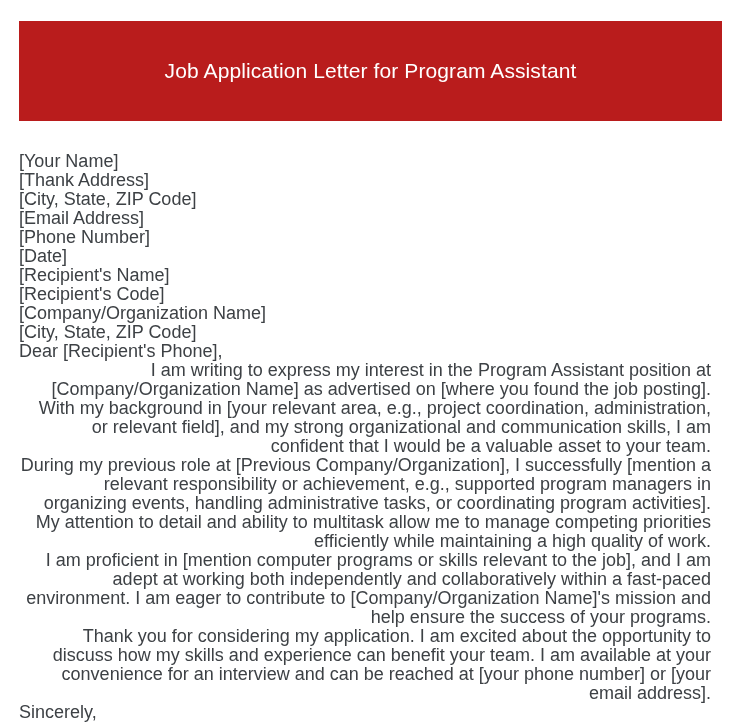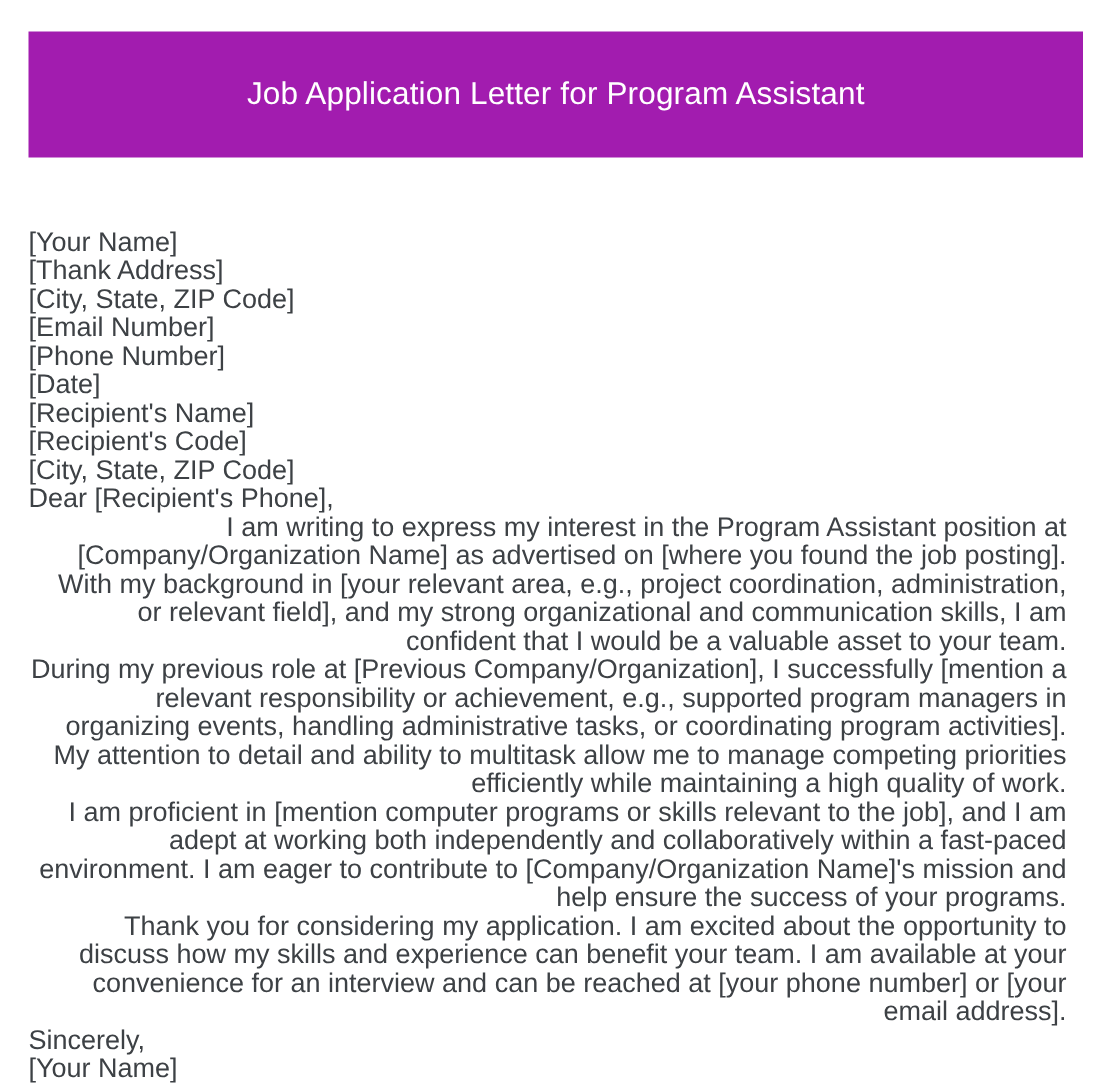--- a/index.html
+++ b/index.html
@@ -22,22 +22,22 @@
     background: #ffffff;
     box-sizing: border-box;
   }
 
   
   .doc-header {
     position: absolute;
     left: 19px;
     top: 21px;
     width: 703px;
-    height: 84px;
-    background: #a21caf;
+    height: 100px;
+    background: #b91c1c;
     display: flex;
     align-items: center;
     justify-content: center;
     box-sizing: border-box;
   }
 
   .doc-header-title {
     color: #ffffff;
     font-family: "Liberation Sans", sans-serif;
     font-size: 21px;
@@ -87,28 +87,29 @@
   <div class="doc-header">
     <div class="doc-header-title">Job Application Letter for Program Assistant</div>
   </div>
 
   <div class="letter-body">
 
     <div>
       <span class="letter-line">[Your Name]</span>
       <span class="letter-line">[Thank Address]</span>
       <span class="letter-line">[City, State, ZIP Code]</span>
-      <span class="letter-line">[Email Number]</span>
+      <span class="letter-line">[Email Address]</span>
       <span class="letter-line">[Phone Number]</span>
       <span class="letter-line">[Date]</span>
     </div>
 
     <div>
       <span class="letter-line">[Recipient's Name]</span>
       <span class="letter-line">[Recipient's Code]</span>
+      <span class="letter-line">[Company/Organization Name]</span>
       <span class="letter-line">[City, State, ZIP Code]</span>
     </div>
 
     <span class="letter-line">Dear [Recipient's Phone],</span>
 
     <p class="letter-para">I am writing to express my interest in the Program Assistant position at [Company/Organization Name] as advertised on [where you found the job posting]. With my background in [your relevant area, e.g., project coordination, administration, or relevant field], and my strong organizational and communication skills, I am confident that I would be a valuable asset to your team.</p>
     <p class="letter-para">During my previous role at [Previous Company/Organization], I successfully [mention a relevant responsibility or achievement, e.g., supported program managers in organizing events, handling administrative tasks, or coordinating program activities]. My attention to detail and ability to multitask allow me to manage competing priorities efficiently while maintaining a high quality of work.</p>
     <p class="letter-para">I am proficient in [mention computer programs or skills relevant to the job], and I am adept at working both independently and collaboratively within a fast-paced environment. I am eager to contribute to [Company/Organization Name]'s mission and help ensure the success of your programs.</p>
     <p class="letter-para">Thank you for considering my application. I am excited about the opportunity to discuss how my skills and experience can benefit your team. I am available at your convenience for an interview and can be reached at [your phone number] or [your email address].</p>
 

